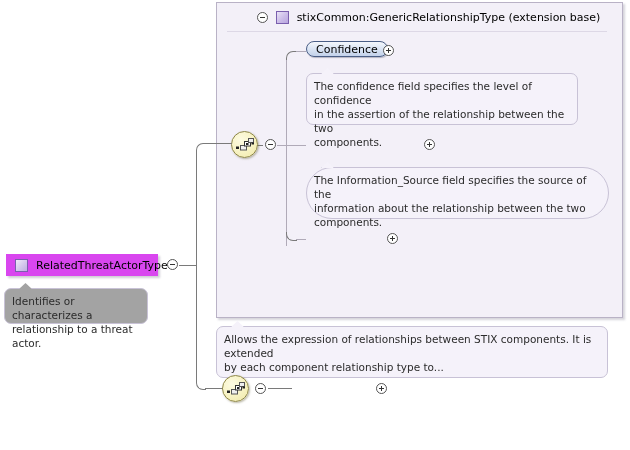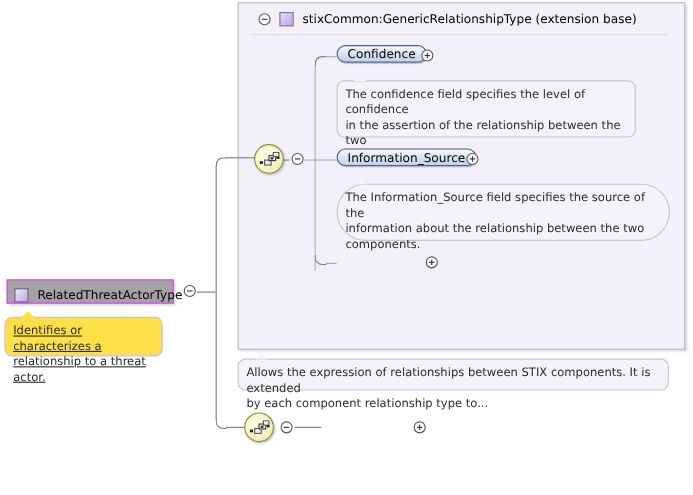--- a/index.html
+++ b/index.html
@@ -24,20 +24,21 @@
     border:1px solid #b9b2c6;
     box-shadow:2px 2px 2px rgba(120,115,135,.30);
     box-sizing:border-box;
   }
   .ext-header{
     position:absolute;left:0;top:0;
     width:100%;height:28px;
     display:flex;align-items:center;
     box-sizing:border-box;
     padding-left:18px;
+    justify-content:center;
   }
   .ext-divider{
     position:absolute;left:10px;top:28px;
     width:380px;height:1px;
     background:#ddd8e6;
   }
   .minus-box{
     width:11px;height:11px;
     border:1px solid #555555;
     border-radius:50%;
@@ -105,21 +106,21 @@
     position:absolute;
     background:#f5f2fa;
     border:1px solid #c8c2d6;
     border-radius:7px;
     box-sizing:border-box;
     padding:5px 7px 4px 7px;
     font-size:10.5px;
     line-height:14px;
     color:#2b2b2b;
   }
-  .doc.onwhite{background:#fde047;text-decoration:underline;}
+  .doc.onwhite{background:#a3a3a3;}
   .doc .tip{
     position:absolute;
     top:-6px;left:14px;
     width:11px;height:6px;
     background:inherit;
     border-left:1px solid #c8c2d6;
     border-right:1px solid #c8c2d6;
     clip-path:polygon(50% 0,100% 100%,0 100%);
   }
 
@@ -143,24 +144,24 @@
 
   .corner{position:absolute;border:1px solid #7a7a7a;background:transparent;}
   .c-tl{border-right:none;border-bottom:none;border-top-left-radius:7px;}
   .c-bl{border-right:none;border-top:none;border-bottom-left-radius:7px;}
 
   
   .typebox{
     position:absolute;
     left:6px;top:254px;
     width:152px;height:22px;
-    background:#a3a3a3;
-    border:1px solid #d946ef;
+    background:#d946ef;
+    border:3px solid #d946ef;
     box-shadow:2px 2px 2px rgba(120,115,135,.35);
-    display:flex;align-items:flex-end;
+    display:flex;align-items:center;
     box-sizing:border-box;
   }
   .typebox .sw{
     width:13px;height:13px;margin-left:6px;
     background:linear-gradient(135deg,#efe9f9 0%,#d3c6ec 55%,#bfadE2 100%);
     border:1px solid #7a5fae;
     box-sizing:border-box;flex:0 0 auto;
   }
   .typebox .lbl{margin-left:8px;font-size:11px;white-space:nowrap;}
 </style>
@@ -206,32 +207,31 @@
 
   <div class="pill" style="left:306px;top:41px;">Confidence</div>
   <span class="plus-box pill-plus" style="left:383px;top:45px;"></span>
   <div class="doc" style="left:306px;top:73px;width:272px;height:52px;">
     <span class="tip"></span>
     <span style="white-space:pre-line;display:block;">The confidence field specifies the level of confidence
 in the assertion of the relationship between the two
 components.</span>
   </div>
 
-  <div class="pill" style="left:306px;top:135px;">Information_Source</div>
   <span class="plus-box pill-plus" style="left:424px;top:139px;"></span>
   <div class="doc" style="left:306px;top:167px;width:303px;height:52px;border-radius:26px;">
     <span class="tip"></span>
     <span style="white-space:pre-line;display:block;">The Information_Source field specifies the source of the
 information about the relationship between the two
 components.</span>
   </div>
 
   <span class="plus-box pill-plus" style="left:387px;top:233px;"></span>
 
-  <div class="doc" style="left:216px;top:326px;width:392px;height:29px;">
+  <div class="doc" style="left:216px;top:326px;width:392px;height:52px;">
     <span class="tip"></span>
     <span style="white-space:pre-line;display:block;">Allows the expression of relationships between STIX components. It is extended
 by each component relationship type to...</span>
   </div>
 
   <div class="typebox">
     <span class="sw"></span>
     <span class="lbl">RelatedThreatActorType</span>
   </div>
   <span class="minus-box" style="position:absolute;left:167px;top:259px;"></span>

